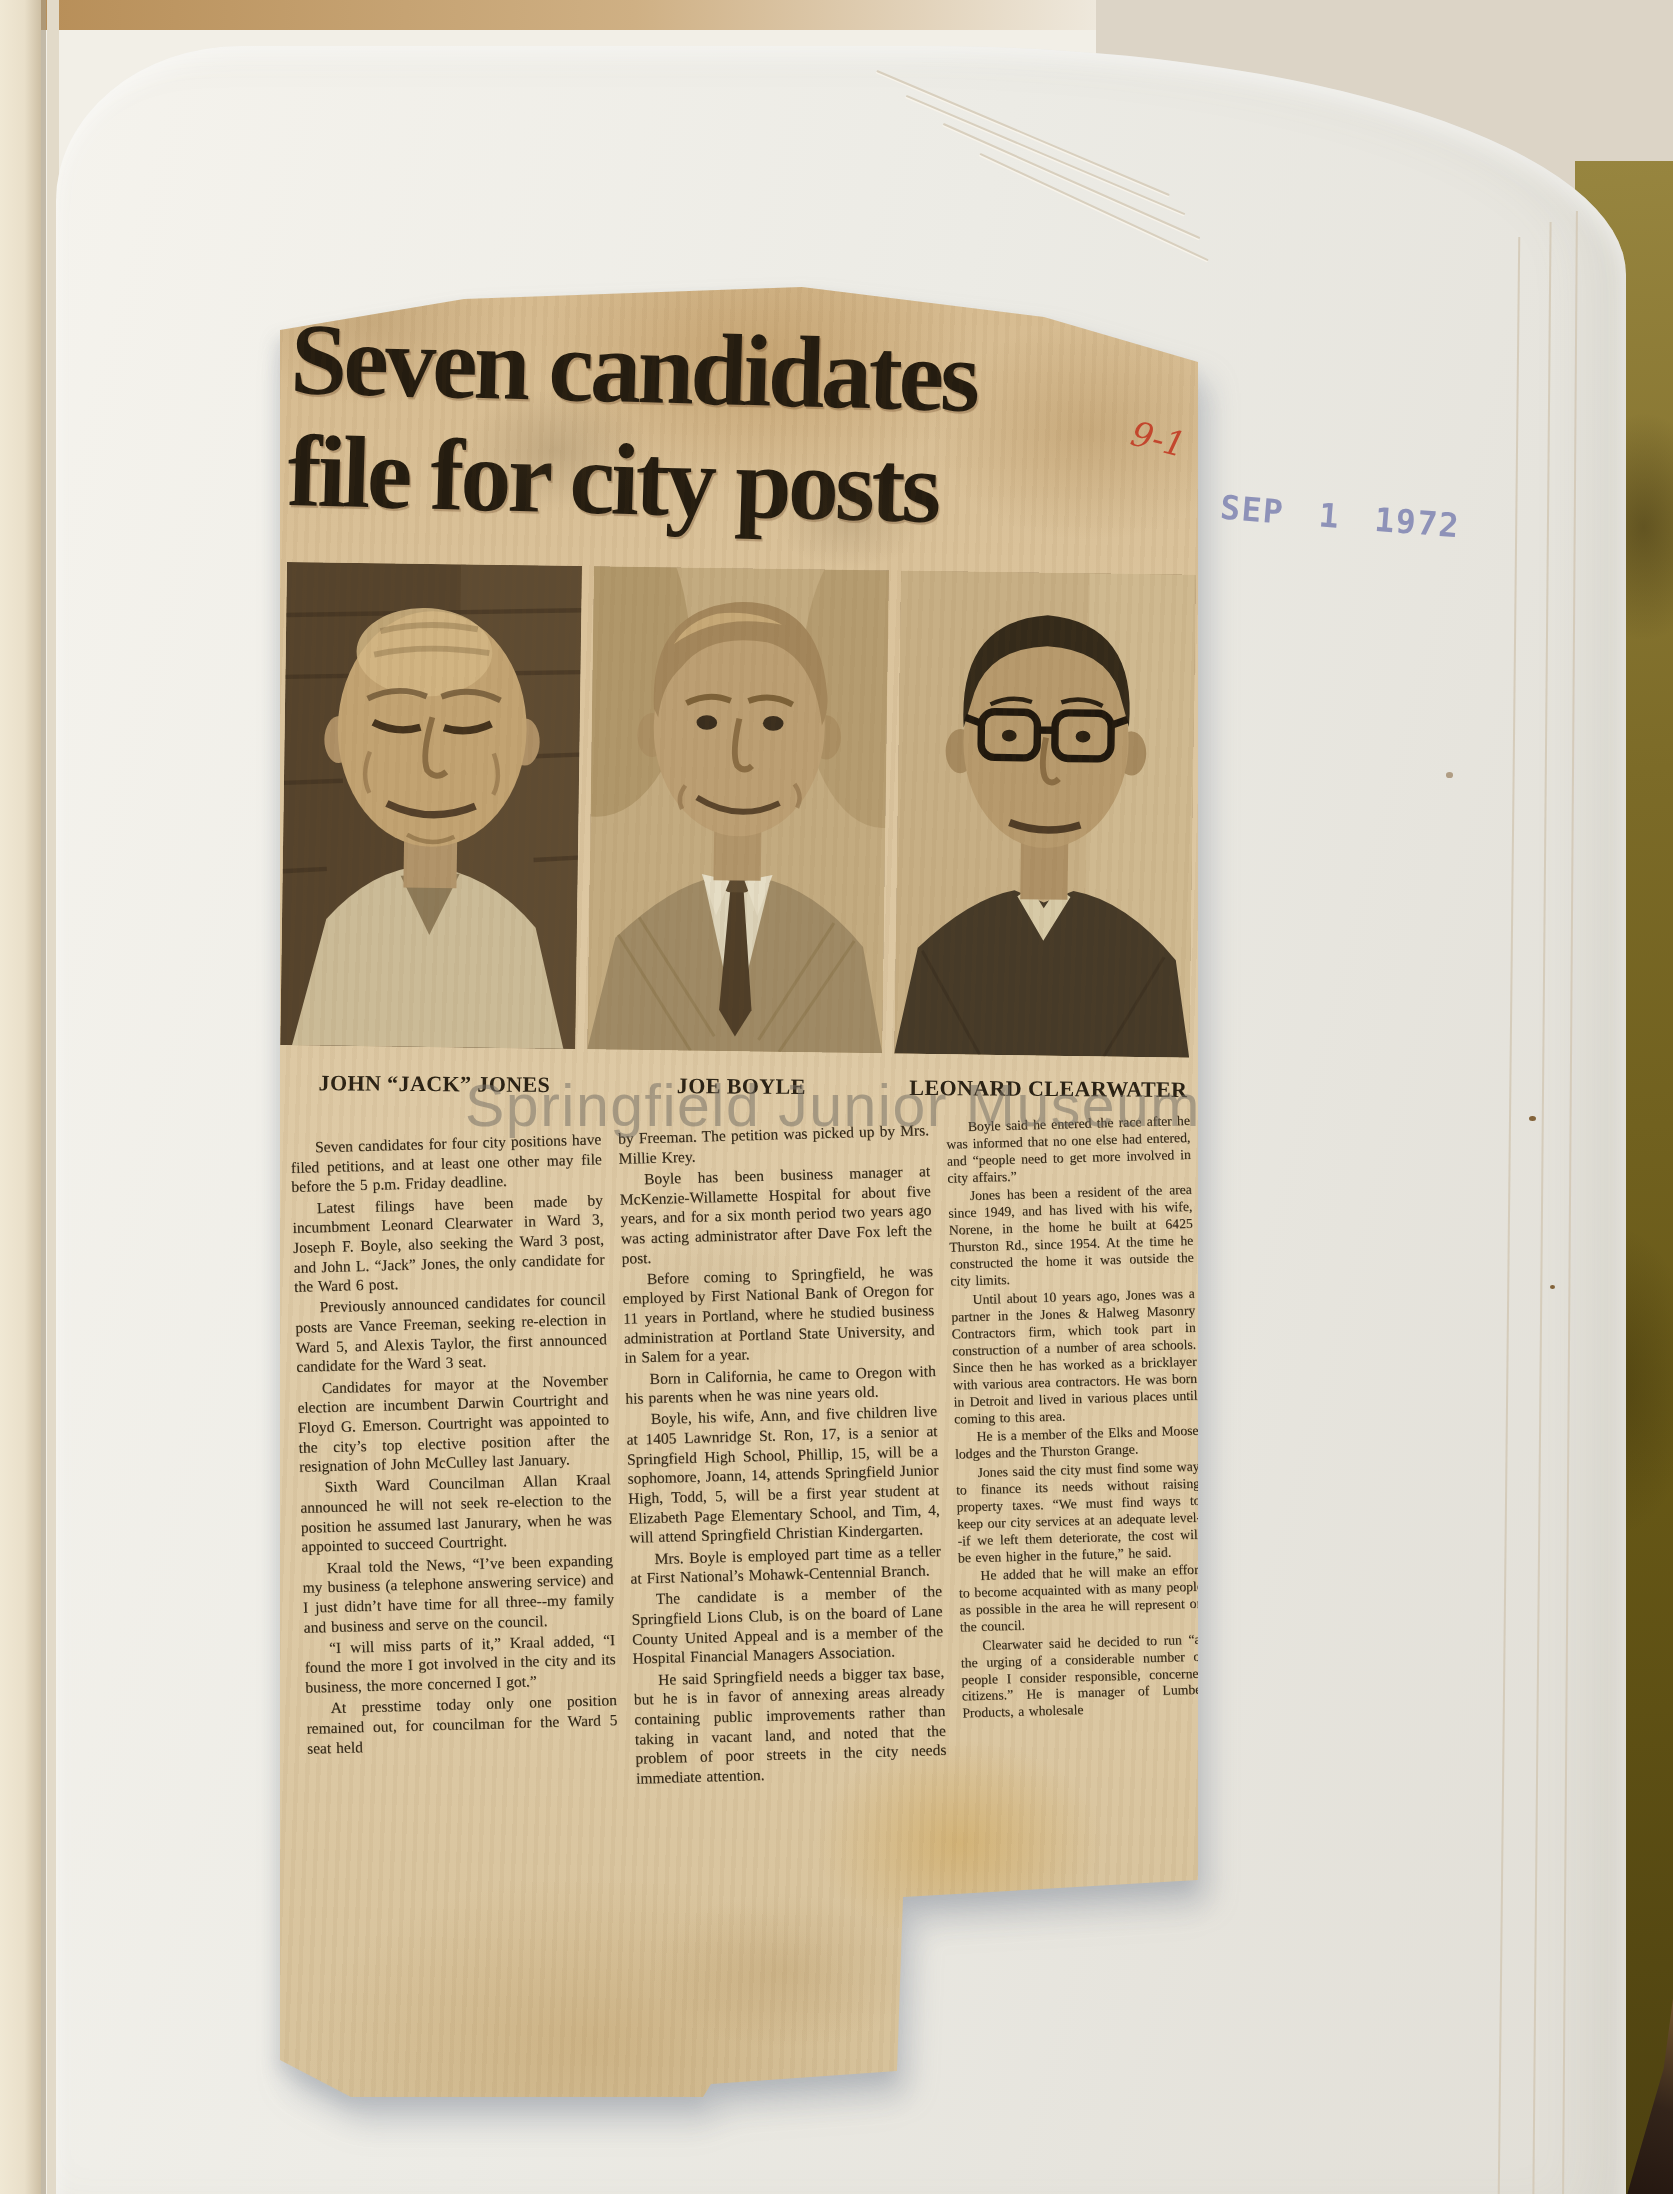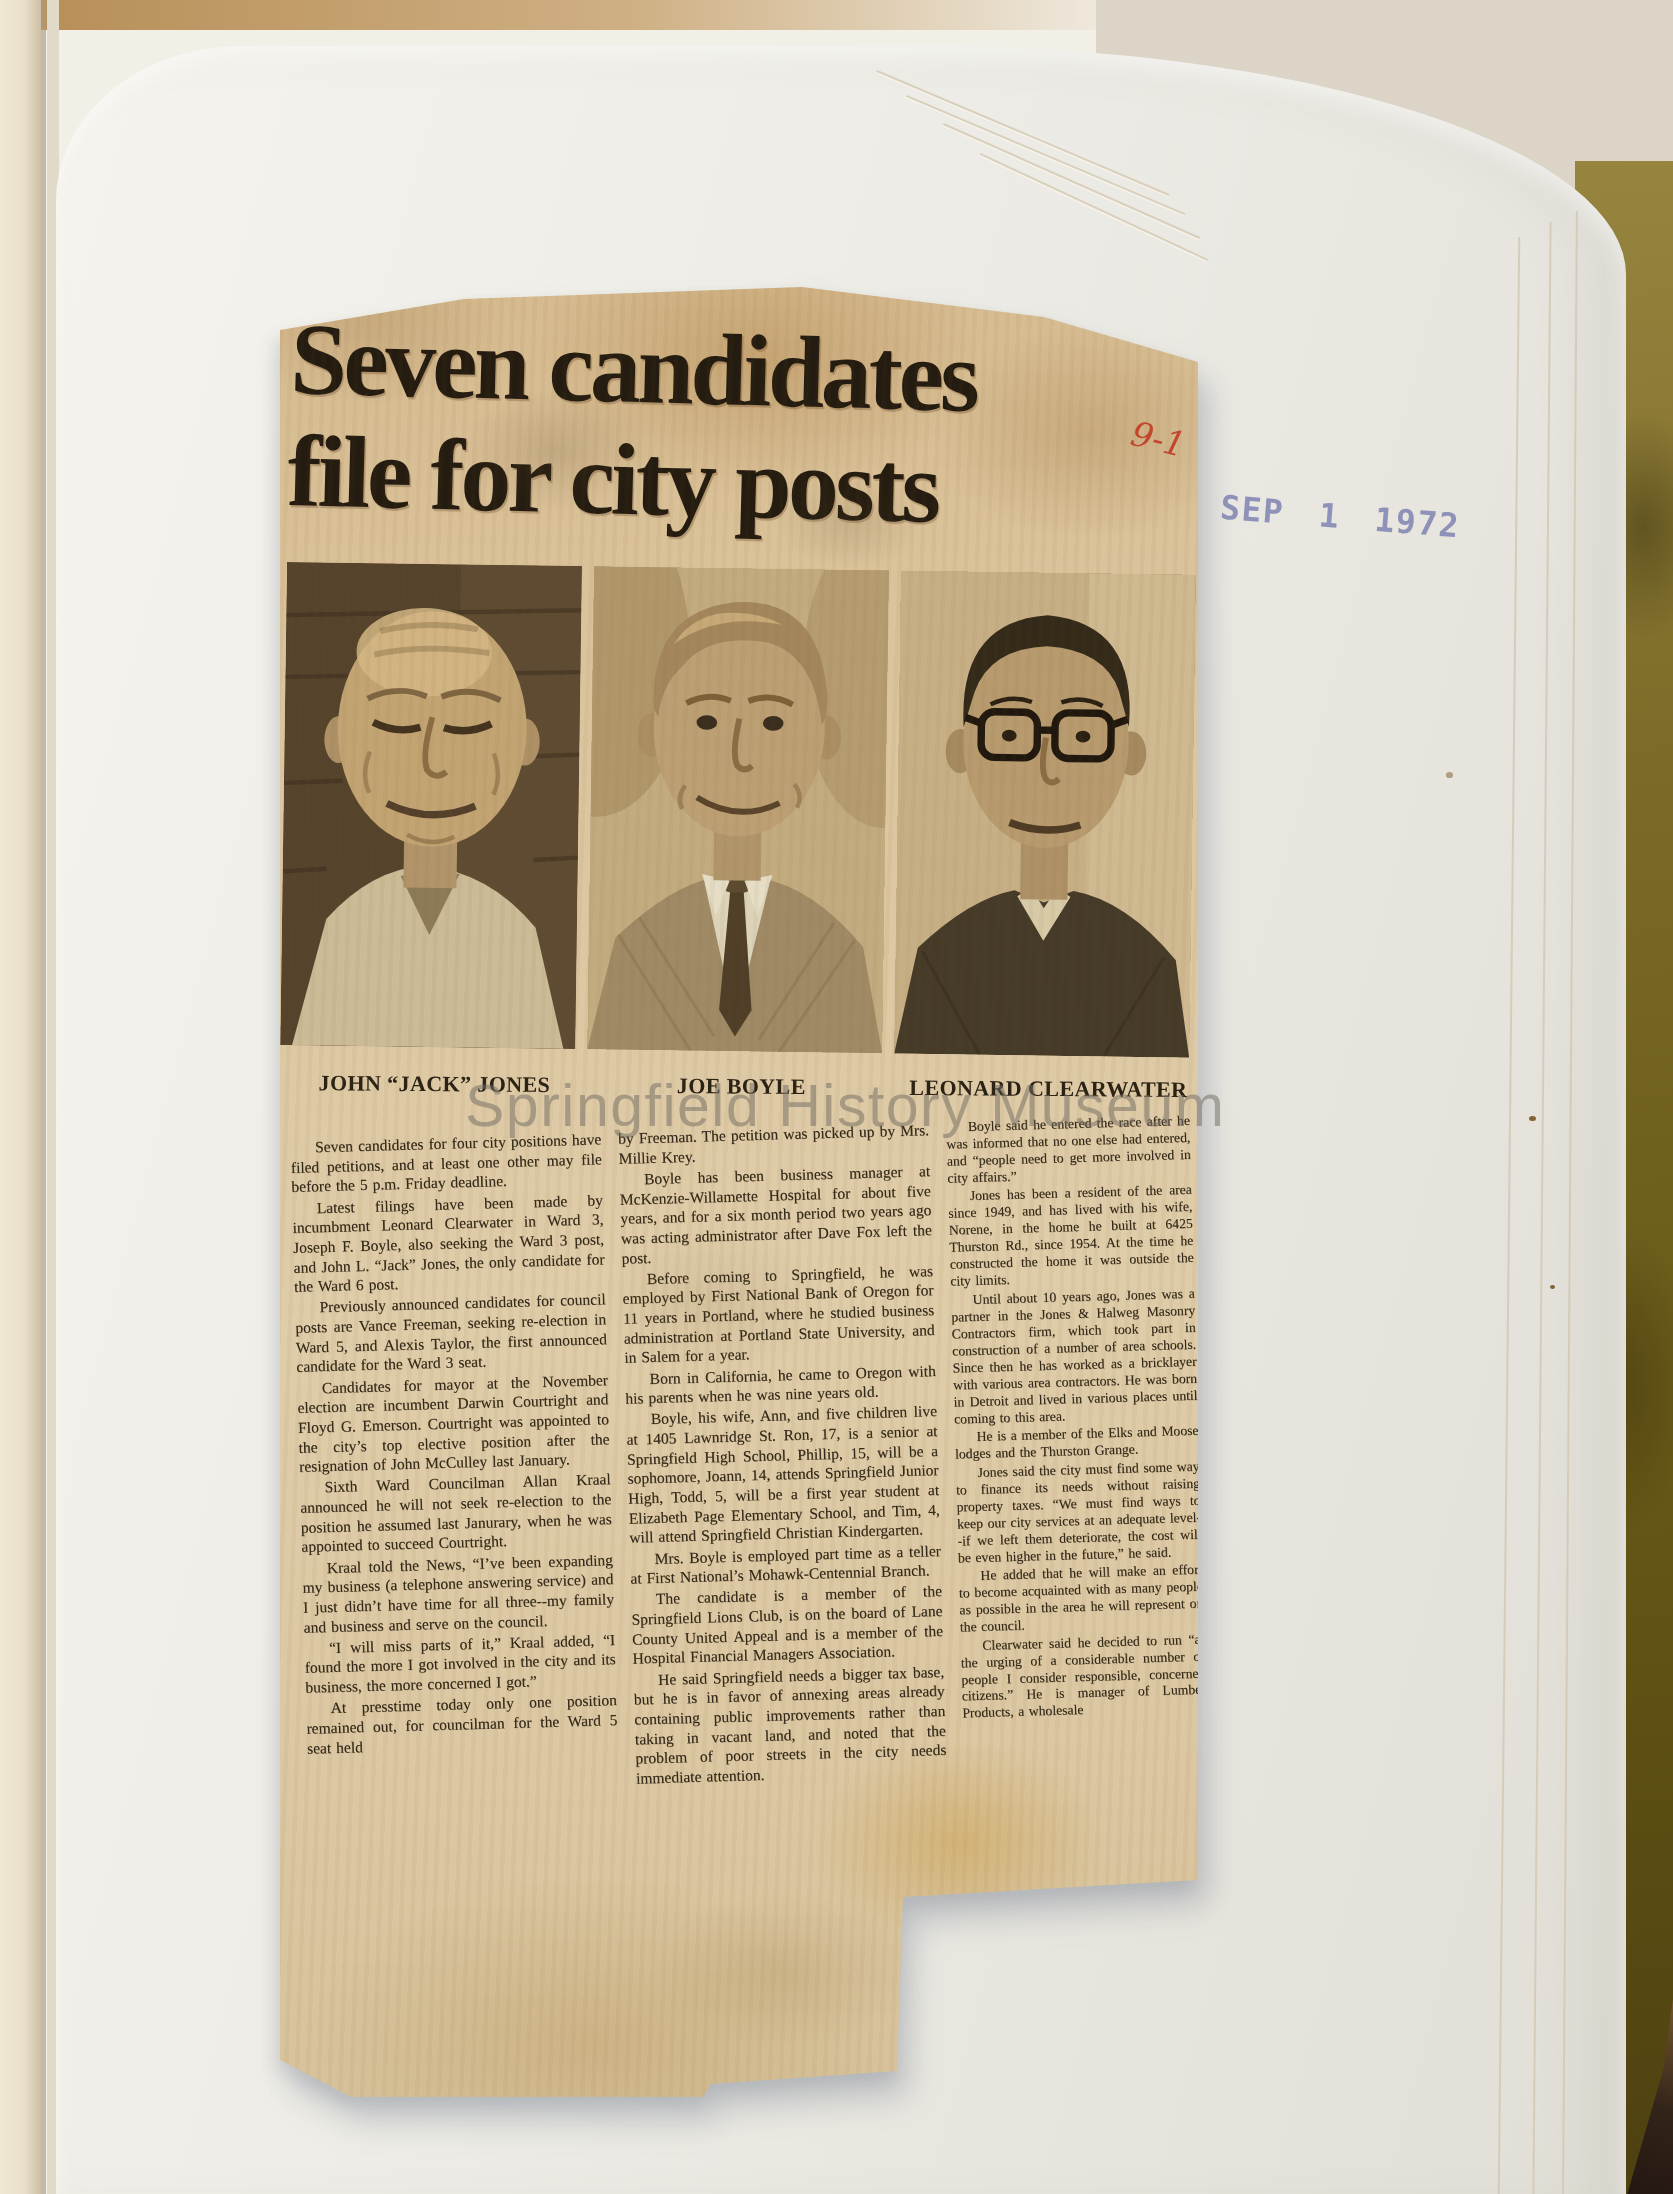--- a/index.html
+++ b/index.html
@@ -275,16 +275,16 @@
           <p>He added that he will make an effort to become acquainted with as many people as possible in the area he will represent on the council.</p>
           <p>Clearwater said he decided to run “at the urging of a considerable number of people I consider responsible, concerned citizens.” He is manager of Lumber Products, a wholesale</p>
         </div>
       </div>
 
     </div>
   </div>
 
   <div class="abs" id="date-stamp">SEP 1 1972</div>
   <div class="abs" id="red-mark">9-1</div>
-  <div class="abs" id="watermark">Springfield History Museum</div>
+  <div class="abs" id="watermark">Springfield Junior Museum</div>
 
 </div>
 
 
 </body></html>

